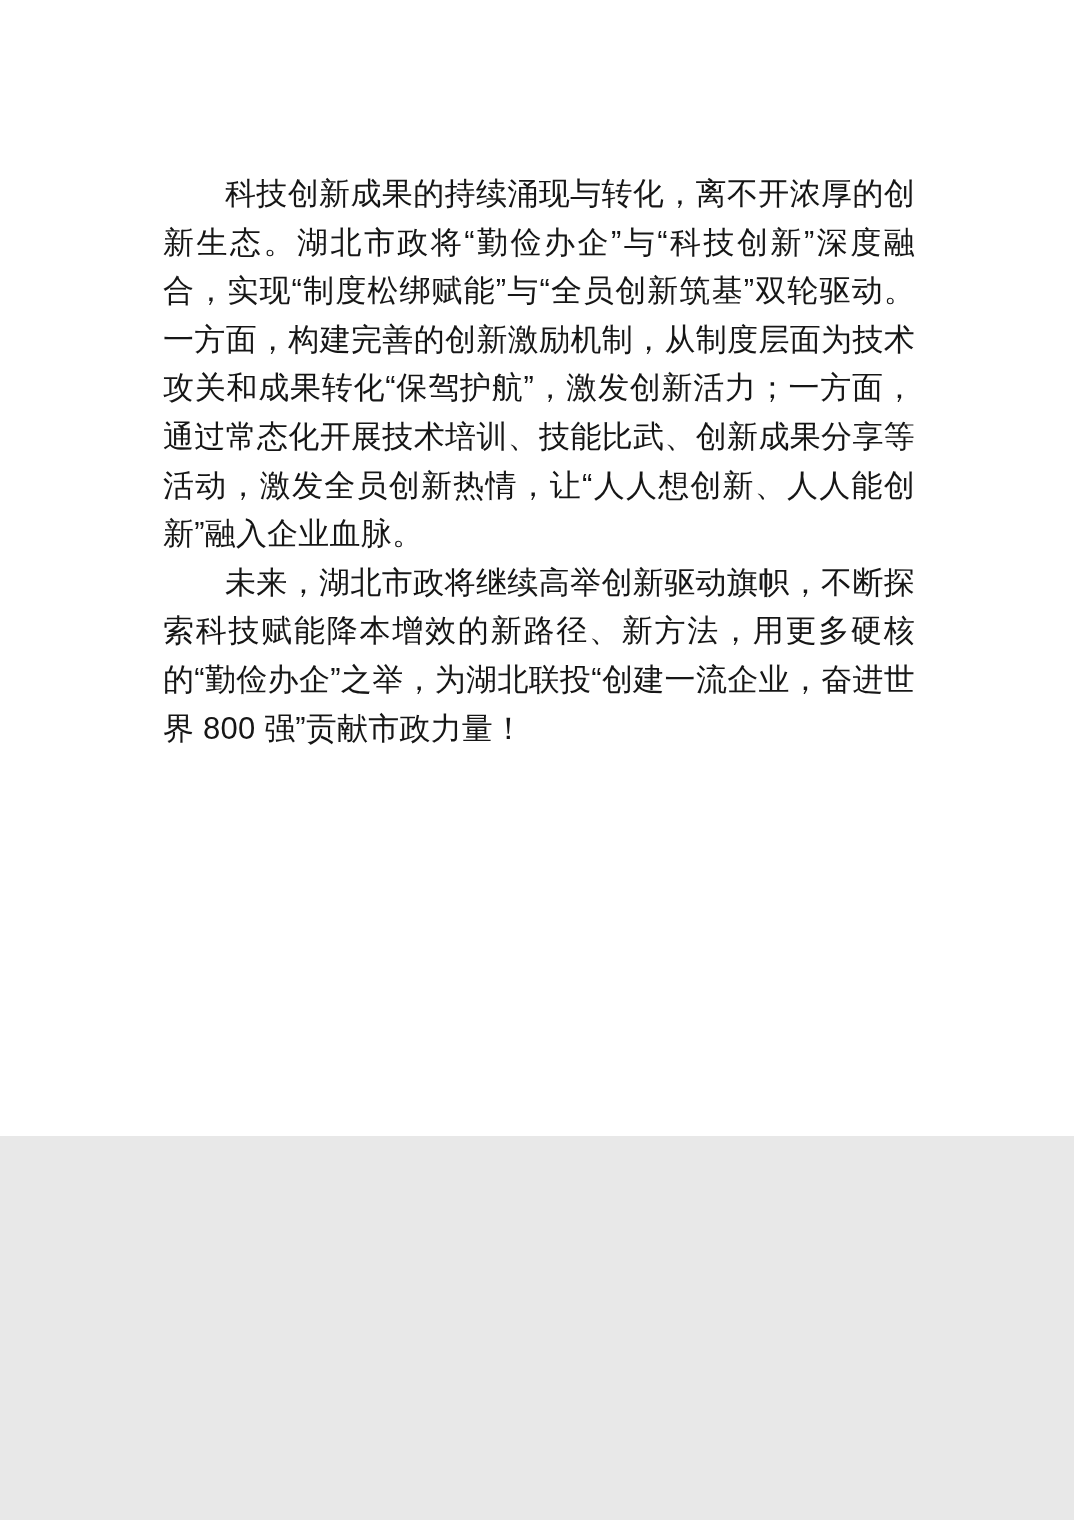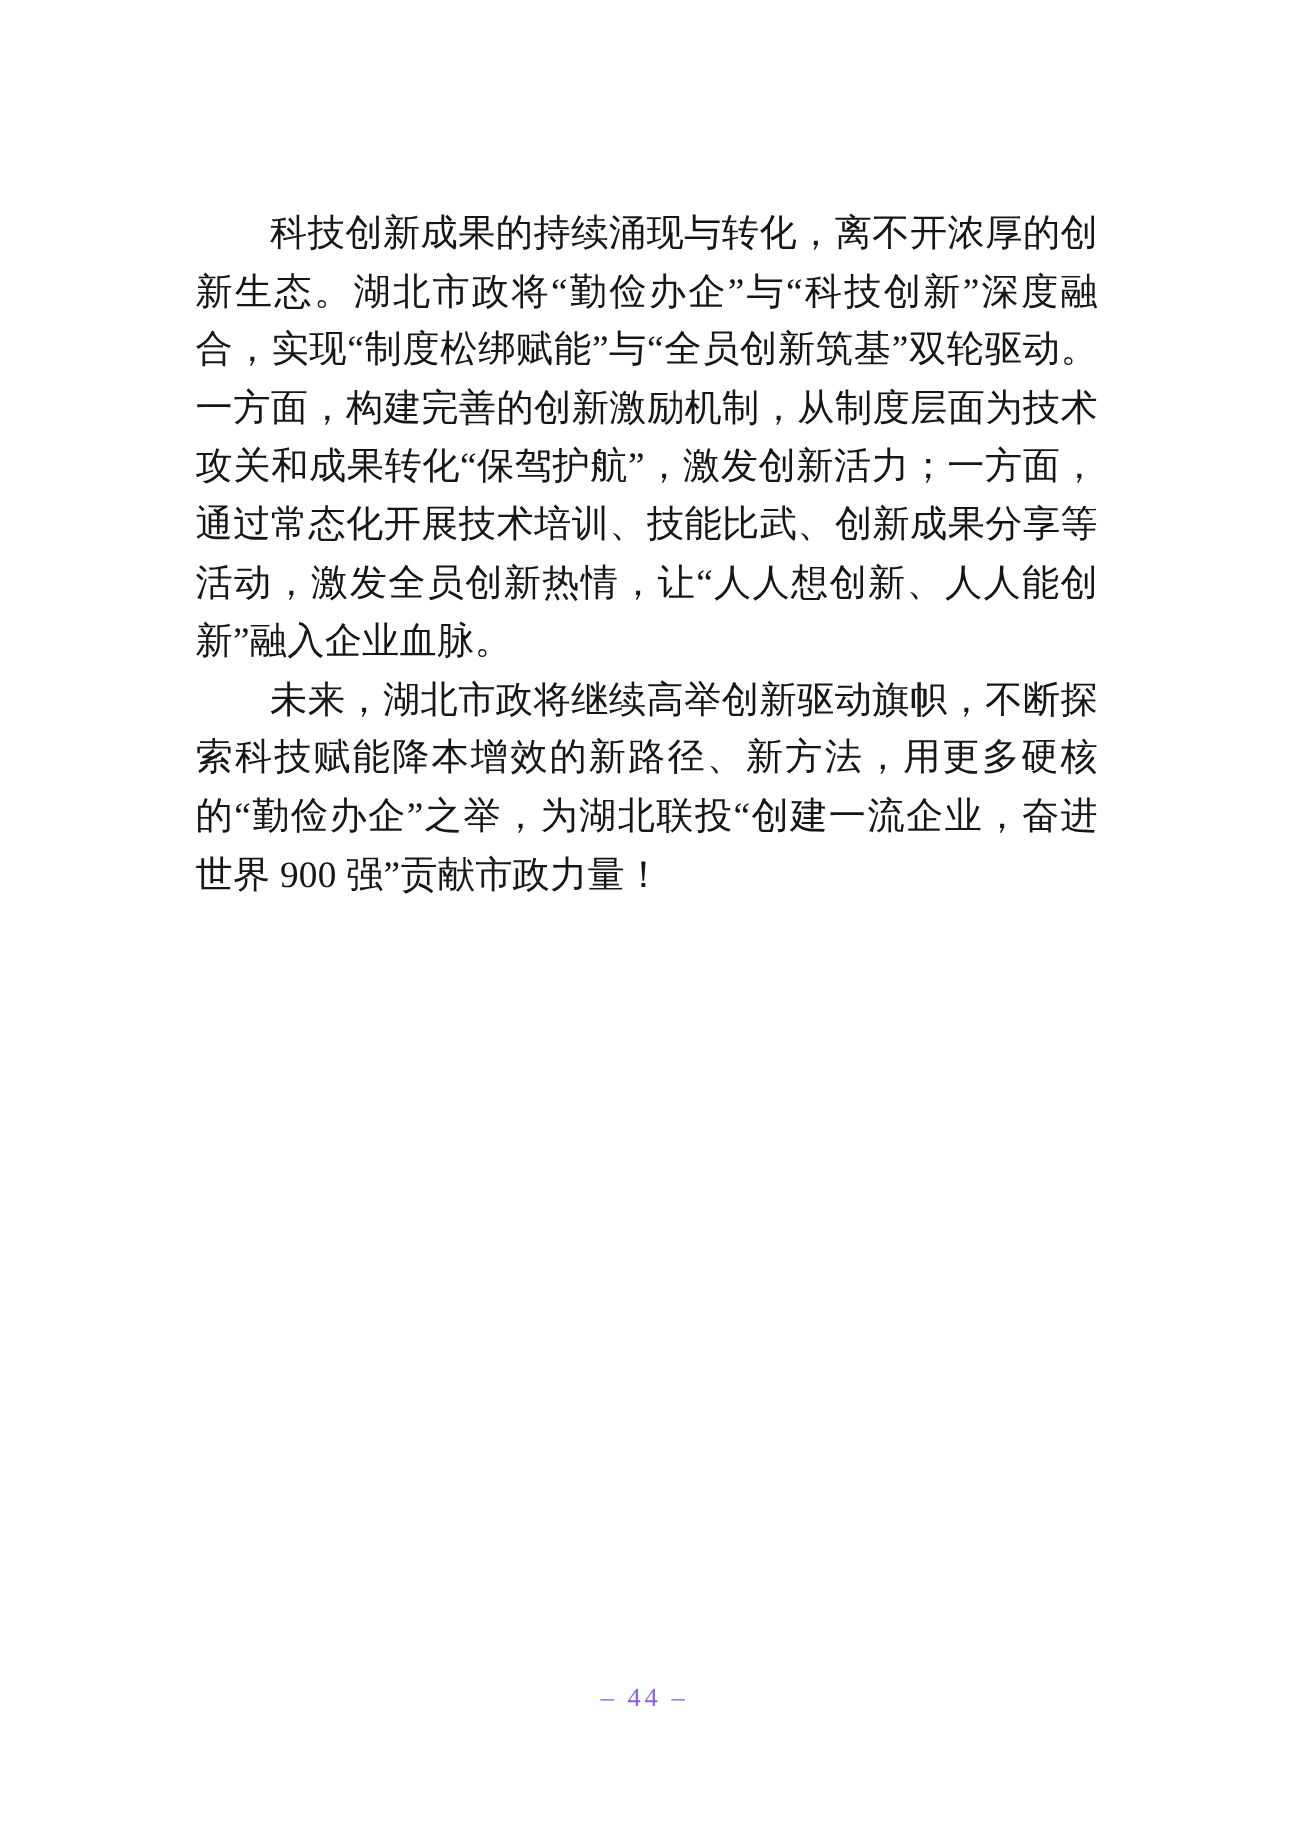--- a/index.html
+++ b/index.html
@@ -3,25 +3,25 @@
 <meta charset="utf-8">
 <style>
   html, body {
     margin: 0;
     padding: 0;
     background: #e8e8e8;
   }
   .page {
     position: relative;
     width: 1074px;
-    height: 1520px;
+    height: 1136px;
     margin: 0 auto;
     background: #ffffff;
     overflow: hidden;
-    font-family: Liberation Serif, serif;
+    font-family: Liberation Sans, sans-serif;
     color: #161616;
   }
   .content {
     position: absolute;
     left: 163px;
     top: 170px;
     width: 752px;
   }
   .para {
     margin: 0;
@@ -42,16 +42,16 @@
     letter-spacing: 3px;
     color: #8b5cf6;
   }
 </style>
 </head>
 <body>
 
 <div class="page">
   <div class="content">
     <p class="para">科技创新成果的持续涌现与转化，离不开浓厚的创新生态。湖北市政将“勤俭办企”与“科技创新”深度融合，实现“制度松绑赋能”与“全员创新筑基”双轮驱动。一方面，构建完善的创新激励机制，从制度层面为技术攻关和成果转化“保驾护航”，激发创新活力；一方面，通过常态化开展技术培训、技能比武、创新成果分享等活动，激发全员创新热情，让“人人想创新、人人能创新”融入企业血脉。</p>
-    <p class="para">未来，湖北市政将继续高举创新驱动旗帜，不断探索科技赋能降本增效的新路径、新方法，用更多硬核的“勤俭办企”之举，为湖北联投“创建一流企业，奋进世界 900 强”贡献市政力量！</p>
+    <p class="para">未来，湖北市政将继续高举创新驱动旗帜，不断探索科技赋能降本增效的新路径、新方法，用更多硬核的“勤俭办企”之举，为湖北联投“创建一流企业，奋进世界 800 强”贡献市政力量！</p>
   </div>
   <div class="page-number">– 44 –</div>
 </div>
 
 </body></html>

